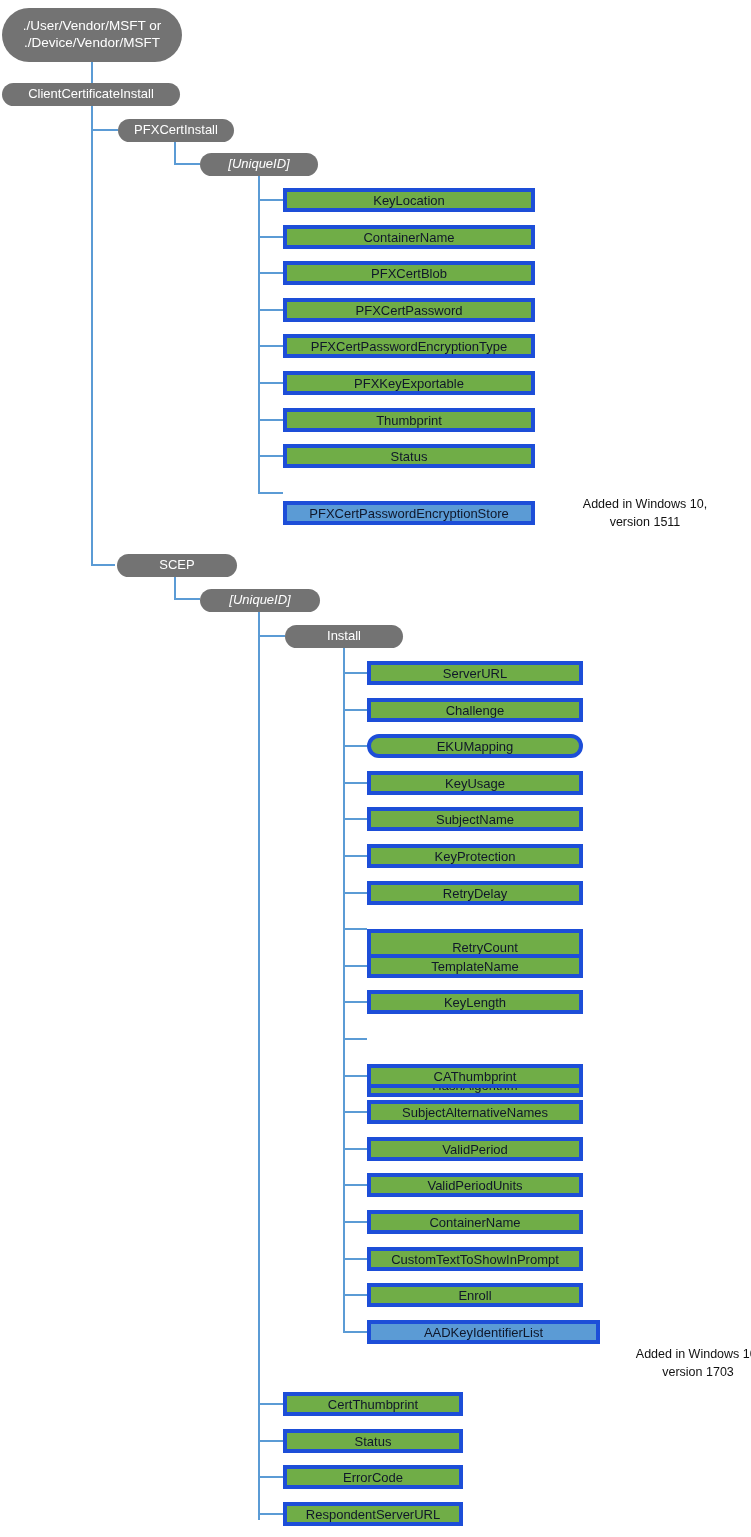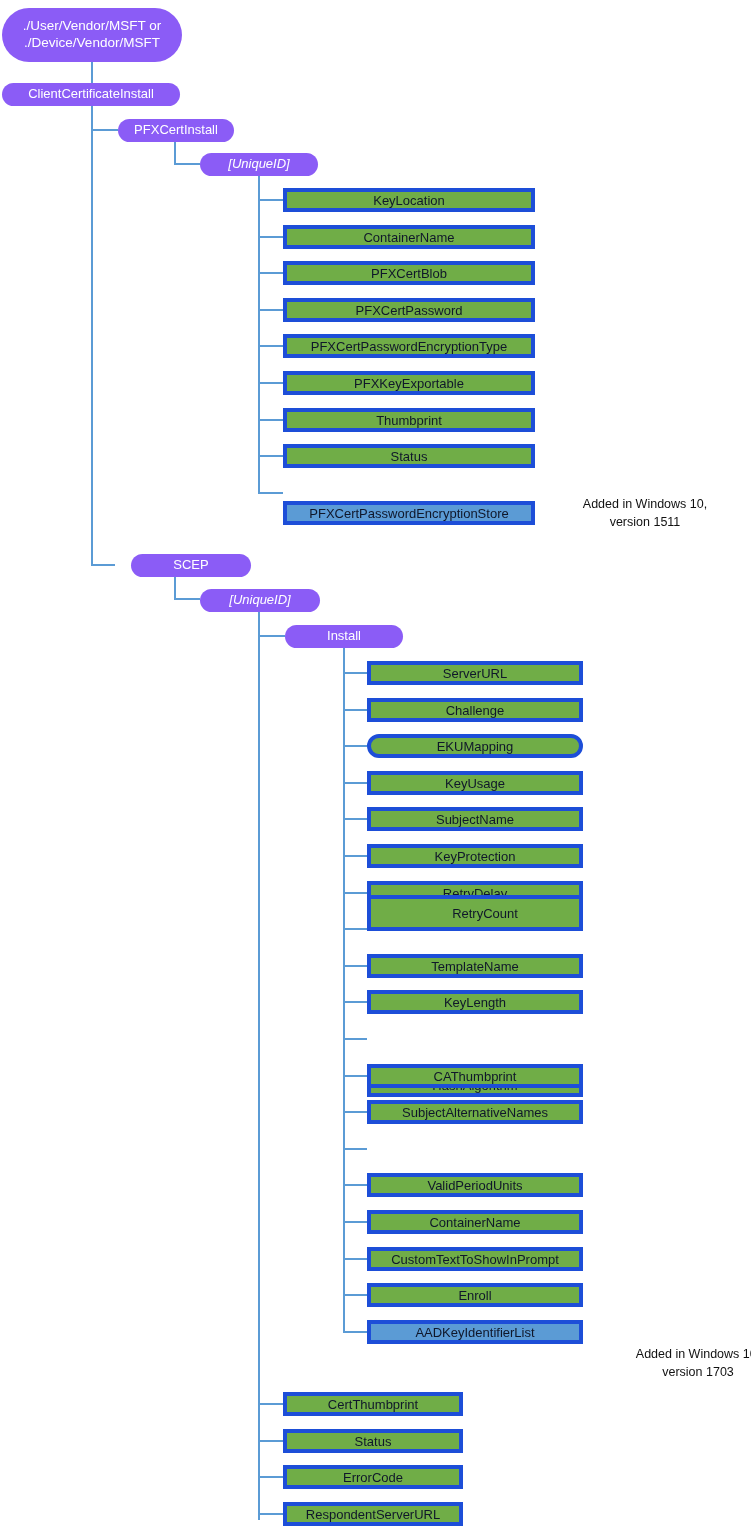--- a/index.html
+++ b/index.html
@@ -16,21 +16,21 @@
   }
 
   
   .line{position:absolute;background:#5b9bd5;}
   .line.v{width:2px;}
   .line.h{height:2px;}
 
   
   .pill{
     position:absolute;
-    background:#8b5cf6;
+    background:#737373;
     border-radius:999px;
     color:#ffffff;
     display:flex;
     align-items:center;
     justify-content:center;
     text-align:center;
     font-size:13px;
     line-height:1.25;
     box-sizing:border-box;
     padding:2px 10px;
@@ -102,21 +102,21 @@
     <div class="rect" style="left: 283px; top: 408px; width: 252px; height: 24px;">Thumbprint</div>
     <div class="line h" style="left: 258px; top: 455px; width: 25px;"></div>
     <div class="rect" style="left: 283px; top: 444px; width: 252px; height: 24px;">Status</div>
     <div class="line h" style="left: 258px; top: 492px; width: 25px;"></div>
     <div class="rect blue" style="left: 283px; top: 501px; width: 252px; height: 24px;">PFXCertPasswordEncryptionStore</div>
     <div class="note" style="left: 545px; top: 495px; width: 200px;">
       <div>Added in Windows 10,</div>
       <div>version 1511</div>
     </div>
     <div class="line h" style="left: 91px; top: 564px; width: 24px;"></div>
-    <div class="pill" style="left: 131px; top: 554px; width: 120px; height: 23px;">SCEP</div>
+    <div class="pill" style="left: 117px; top: 554px; width: 120px; height: 23px;">SCEP</div>
     <div class="line v" style="left: 174px; top: 577px; height: 22px;"></div>
     <div class="line h" style="left: 174px; top: 598px; width: 26px;"></div>
     <div class="pill italic" style="left: 200px; top: 589px; width: 120px; height: 23px;">[UniqueID]</div>
     <div class="line v" style="left: 258px; top: 612px; height: 908px;"></div>
     <div class="line h" style="left: 258px; top: 635px; width: 27px;"></div>
     <div class="pill" style="left: 285px; top: 625px; width: 118px; height: 23px;">Install</div>
     <div class="line v" style="left: 343px; top: 648px; height: 683.8px;"></div>
     <div class="line h" style="left: 343px; top: 672px; width: 24px;"></div>
     <div class="rect" style="left: 367px; top: 661px; width: 216px; height: 24px;">ServerURL</div>
     <div class="line h" style="left: 343px; top: 709px; width: 24px;"></div>
@@ -125,42 +125,43 @@
     <div class="rect" style="left: 367px; top: 734px; width: 216px; height: 24px; border-radius: 12px;">EKUMapping</div>
     <div class="line h" style="left: 343px; top: 782px; width: 24px;"></div>
     <div class="rect" style="left: 367px; top: 771px; width: 216px; height: 24px;">KeyUsage</div>
     <div class="line h" style="left: 343px; top: 818px; width: 24px;"></div>
     <div class="rect" style="left: 367px; top: 807px; width: 216px; height: 24px;">SubjectName</div>
     <div class="line h" style="left: 343px; top: 855px; width: 24px;"></div>
     <div class="rect" style="left: 367px; top: 844px; width: 216px; height: 24px;">KeyProtection</div>
     <div class="line h" style="left: 343px; top: 892px; width: 24px;"></div>
     <div class="rect" style="left: 367px; top: 881px; width: 216px; height: 24px;">RetryDelay</div>
     <div class="line h" style="left: 343px; top: 928px; width: 24px;"></div>
-    <div class="rect" style="left: 367px; top: 895px; width: 216px; height: 36px; padding-left: 20px;">RetryCount</div>
+    <div class="rect" style="left: 367px; top: 929px; width: 216px; height: 36px; padding-left: 20px;">RetryCount</div>
     <div class="line h" style="left: 343px; top: 965px; width: 24px;"></div>
     <div class="rect" style="left: 367px; top: 954px; width: 216px; height: 24px;">TemplateName</div>
     <div class="line h" style="left: 343px; top: 1001px; width: 24px;"></div>
     <div class="rect" style="left: 367px; top: 990px; width: 216px; height: 24px;">KeyLength</div>
     <div class="line h" style="left: 343px; top: 1038px; width: 24px;"></div>
     <div class="rect" style="left: 367px; top: 1027px; width: 216px; height: 24px; margin-top: 46px;">HashAlgorithm</div>
     <div class="line h" style="left: 343px; top: 1075px; width: 24px;"></div>
     <div class="rect" style="left: 367px; top: 1064px; width: 216px; height: 24px;">CAThumbprint</div>
     <div class="line h" style="left: 343px; top: 1111px; width: 24px;"></div>
     <div class="rect" style="left: 367px; top: 1100px; width: 216px; height: 24px;">SubjectAlternativeNames</div>
     <div class="line h" style="left: 343px; top: 1148px; width: 24px;"></div>
+    <div class="rect" style="left: 367px; top: 1137px; width: 216px; height: 24px;">ValidPeriod</div>
     <div class="line h" style="left: 343px; top: 1184px; width: 24px;"></div>
     <div class="rect" style="left: 367px; top: 1173px; width: 216px; height: 24px;">ValidPeriodUnits</div>
     <div class="line h" style="left: 343px; top: 1221px; width: 24px;"></div>
     <div class="rect" style="left: 367px; top: 1210px; width: 216px; height: 24px;">ContainerName</div>
     <div class="line h" style="left: 343px; top: 1258px; width: 24px;"></div>
     <div class="rect" style="left: 367px; top: 1247px; width: 216px; height: 24px;">CustomTextToShowInPrompt</div>
     <div class="line h" style="left: 343px; top: 1294px; width: 24px;"></div>
     <div class="rect" style="left: 367px; top: 1283px; width: 216px; height: 24px;">Enroll</div>
     <div class="line h" style="left: 343px; top: 1331px; width: 24px;"></div>
-    <div class="rect blue" style="left: 367px; top: 1320px; width: 216px; height: 24px;">AADKeyIdentifierList</div>
+    <div class="rect blue" style="left: 367px; top: 1320px; width: 233px; height: 24px;">AADKeyIdentifierList</div>
     <div class="note" style="left: 598px; top: 1345px; width: 200px;">
       <div>Added in Windows 10,</div>
       <div>version 1703</div>
     </div>
     <div class="line h" style="left: 258px; top: 1403px; width: 25px;"></div>
     <div class="rect" style="left: 283px; top: 1392px; width: 180px; height: 24px;">CertThumbprint</div>
     <div class="line h" style="left: 258px; top: 1440px; width: 25px;"></div>
     <div class="rect" style="left: 283px; top: 1429px; width: 180px; height: 24px;">Status</div>
     <div class="line h" style="left: 258px; top: 1476px; width: 25px;"></div>
     <div class="rect" style="left: 283px; top: 1465px; width: 180px; height: 24px;">ErrorCode</div>

